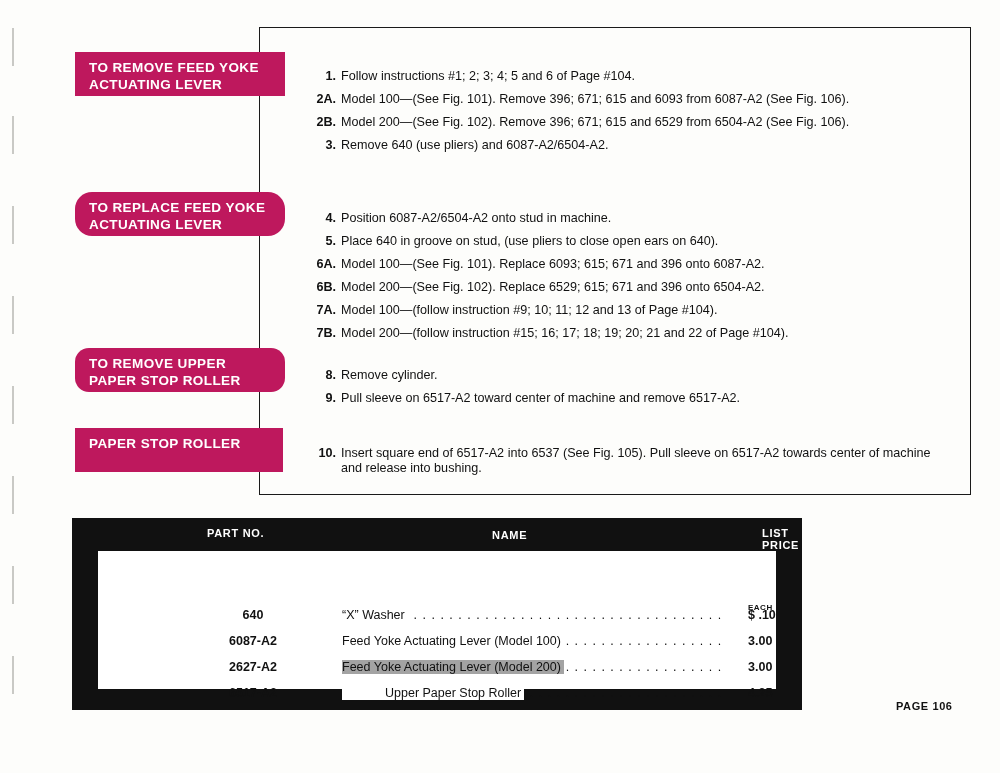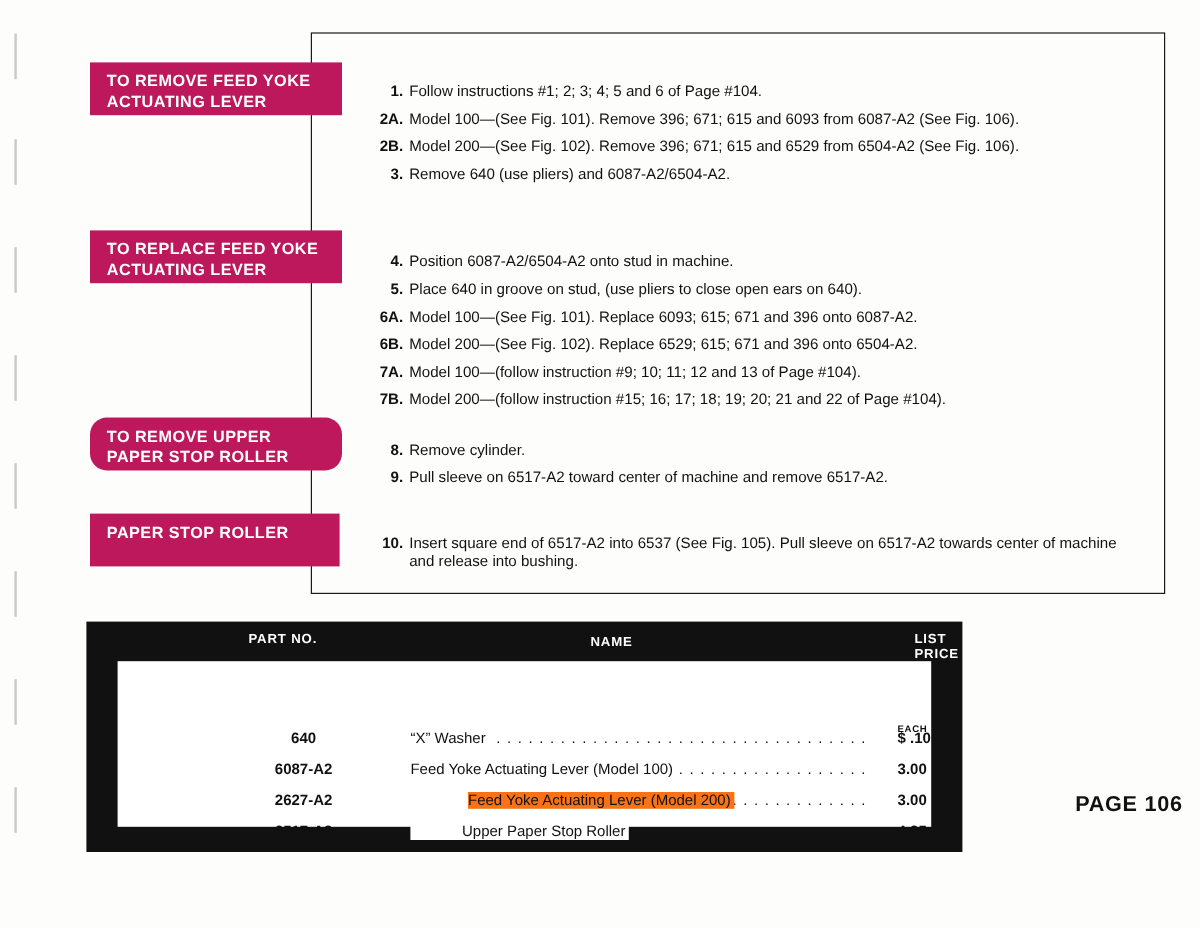--- a/index.html
+++ b/index.html
@@ -61,21 +61,21 @@
     font-weight: bold;
     font-size: 13.5px;
     letter-spacing: 0.4px;
     line-height: 17px;
     padding: 7px 10px 7px 14px;
     box-sizing: border-box;
   }
   .head-block span { display: block; white-space: nowrap; }
 
   #head-1 { left: 75px;  top: 52px;  width: 210px; height: 44px; }
-  #head-2 { left: 75px;  top: 192px; width: 210px; height: 44px; }
+  #head-2 { left: 75px;  top: 192px; width: 210px; height: 44px; border-radius: 17px; }
   #head-3 { left: 75px;  top: 348px; width: 210px; height: 44px; border-radius: 14px; }
   #head-4 { left: 75px;  top: 428px; width: 208px; height: 44px; }
 
   
   .steps {
     position: absolute;
     left: 300px;
     top: 60px;
     width: 650px;
     font-size: 12.6px;
@@ -167,22 +167,22 @@
     left: 650px;
     top: 52px;
     font-size: 8px;
     font-weight: bold;
     letter-spacing: 0.5px;
   }
 
   .page-number {
     position: absolute;
     left: 896px;
-    top: 660px;
-    font-size: 18px;
+    top: 700px;
+    font-size: 11px;
     font-weight: bold;
     letter-spacing: 0.6px;
   }
 </style>
 </head>
 <body>
 
 <div class="page">
 
   <div class="binder-marks">
@@ -305,21 +305,21 @@
       <div class="parts-row" style="top:83px">
         <span class="pn">6087-A2</span>
         <span class="dots">&nbsp;&nbsp;&nbsp;&nbsp;&nbsp;&nbsp;&nbsp;&nbsp;&nbsp;&nbsp;&nbsp;&nbsp;&nbsp;&nbsp;.&nbsp;.&nbsp;.&nbsp;.&nbsp;.&nbsp;.&nbsp;.&nbsp;.&nbsp;.&nbsp;.&nbsp;.&nbsp;.&nbsp;.&nbsp;.&nbsp;.&nbsp;.&nbsp;.&nbsp;.&nbsp;.&nbsp;.&nbsp;.&nbsp;.&nbsp;.&nbsp;.&nbsp;.&nbsp;.&nbsp;.&nbsp;.&nbsp;.&nbsp;.&nbsp;.&nbsp;.&nbsp;.&nbsp;.&nbsp;.&nbsp;.&nbsp;.&nbsp;.&nbsp;.&nbsp;.&nbsp;.&nbsp;.&nbsp;.&nbsp;.&nbsp;.&nbsp;.&nbsp;.&nbsp;.&nbsp;.&nbsp;.&nbsp;.&nbsp;.&nbsp;.&nbsp;.&nbsp;.&nbsp;.</span>
         <span class="nm" style="background:#fff; padding-right:3px;">Feed Yoke Actuating Lever (Model 100)</span>
         <span class="pr">3.00</span>
       </div>
 
       <div class="parts-row" style="top:109px">
         <span class="pn">2627-A2</span>
         <span class="dots">&nbsp;&nbsp;&nbsp;&nbsp;&nbsp;&nbsp;&nbsp;&nbsp;&nbsp;&nbsp;&nbsp;&nbsp;&nbsp;&nbsp;.&nbsp;.&nbsp;.&nbsp;.&nbsp;.&nbsp;.&nbsp;.&nbsp;.&nbsp;.&nbsp;.&nbsp;.&nbsp;.&nbsp;.&nbsp;.&nbsp;.&nbsp;.&nbsp;.&nbsp;.&nbsp;.&nbsp;.&nbsp;.&nbsp;.&nbsp;.&nbsp;.&nbsp;.&nbsp;.&nbsp;.&nbsp;.&nbsp;.&nbsp;.&nbsp;.&nbsp;.&nbsp;.&nbsp;.&nbsp;.&nbsp;.&nbsp;.&nbsp;.&nbsp;.&nbsp;.&nbsp;.&nbsp;.&nbsp;.&nbsp;.&nbsp;.&nbsp;.&nbsp;.&nbsp;.&nbsp;.&nbsp;.&nbsp;.&nbsp;.&nbsp;.&nbsp;.&nbsp;.&nbsp;.</span>
-        <span class="nm" style="background:#f97316; padding-right:3px;margin-left:48px;">Feed Yoke Actuating Lever (Model 200)</span>
+        <span class="nm" style="background:#a3a3a3; padding-right:3px;">Feed Yoke Actuating Lever (Model 200)</span>
         <span class="pr">3.00</span>
       </div>
 
       <div class="parts-row" style="top:135px">
         <span class="pn">6517-A2</span>
         <span class="dots">&nbsp;&nbsp;&nbsp;&nbsp;&nbsp;&nbsp;&nbsp;&nbsp;&nbsp;&nbsp;&nbsp;&nbsp;&nbsp;&nbsp;.&nbsp;.&nbsp;.&nbsp;.&nbsp;.&nbsp;.&nbsp;.&nbsp;.&nbsp;.&nbsp;.&nbsp;.&nbsp;.&nbsp;.&nbsp;.&nbsp;.&nbsp;.&nbsp;.&nbsp;.&nbsp;.&nbsp;.&nbsp;.&nbsp;.&nbsp;.&nbsp;.&nbsp;.&nbsp;.&nbsp;.&nbsp;.&nbsp;.&nbsp;.&nbsp;.&nbsp;.&nbsp;.&nbsp;.&nbsp;.&nbsp;.&nbsp;.&nbsp;.&nbsp;.&nbsp;.&nbsp;.&nbsp;.&nbsp;.&nbsp;.&nbsp;.&nbsp;.&nbsp;.&nbsp;.&nbsp;.&nbsp;.&nbsp;.&nbsp;.&nbsp;.&nbsp;.&nbsp;.&nbsp;.</span>
         <span class="nm" style="background:#fff; padding-right:3px;padding-left:43px;">Upper Paper Stop Roller</span>
         <span class="pr">4.25</span>
       </div>
 

